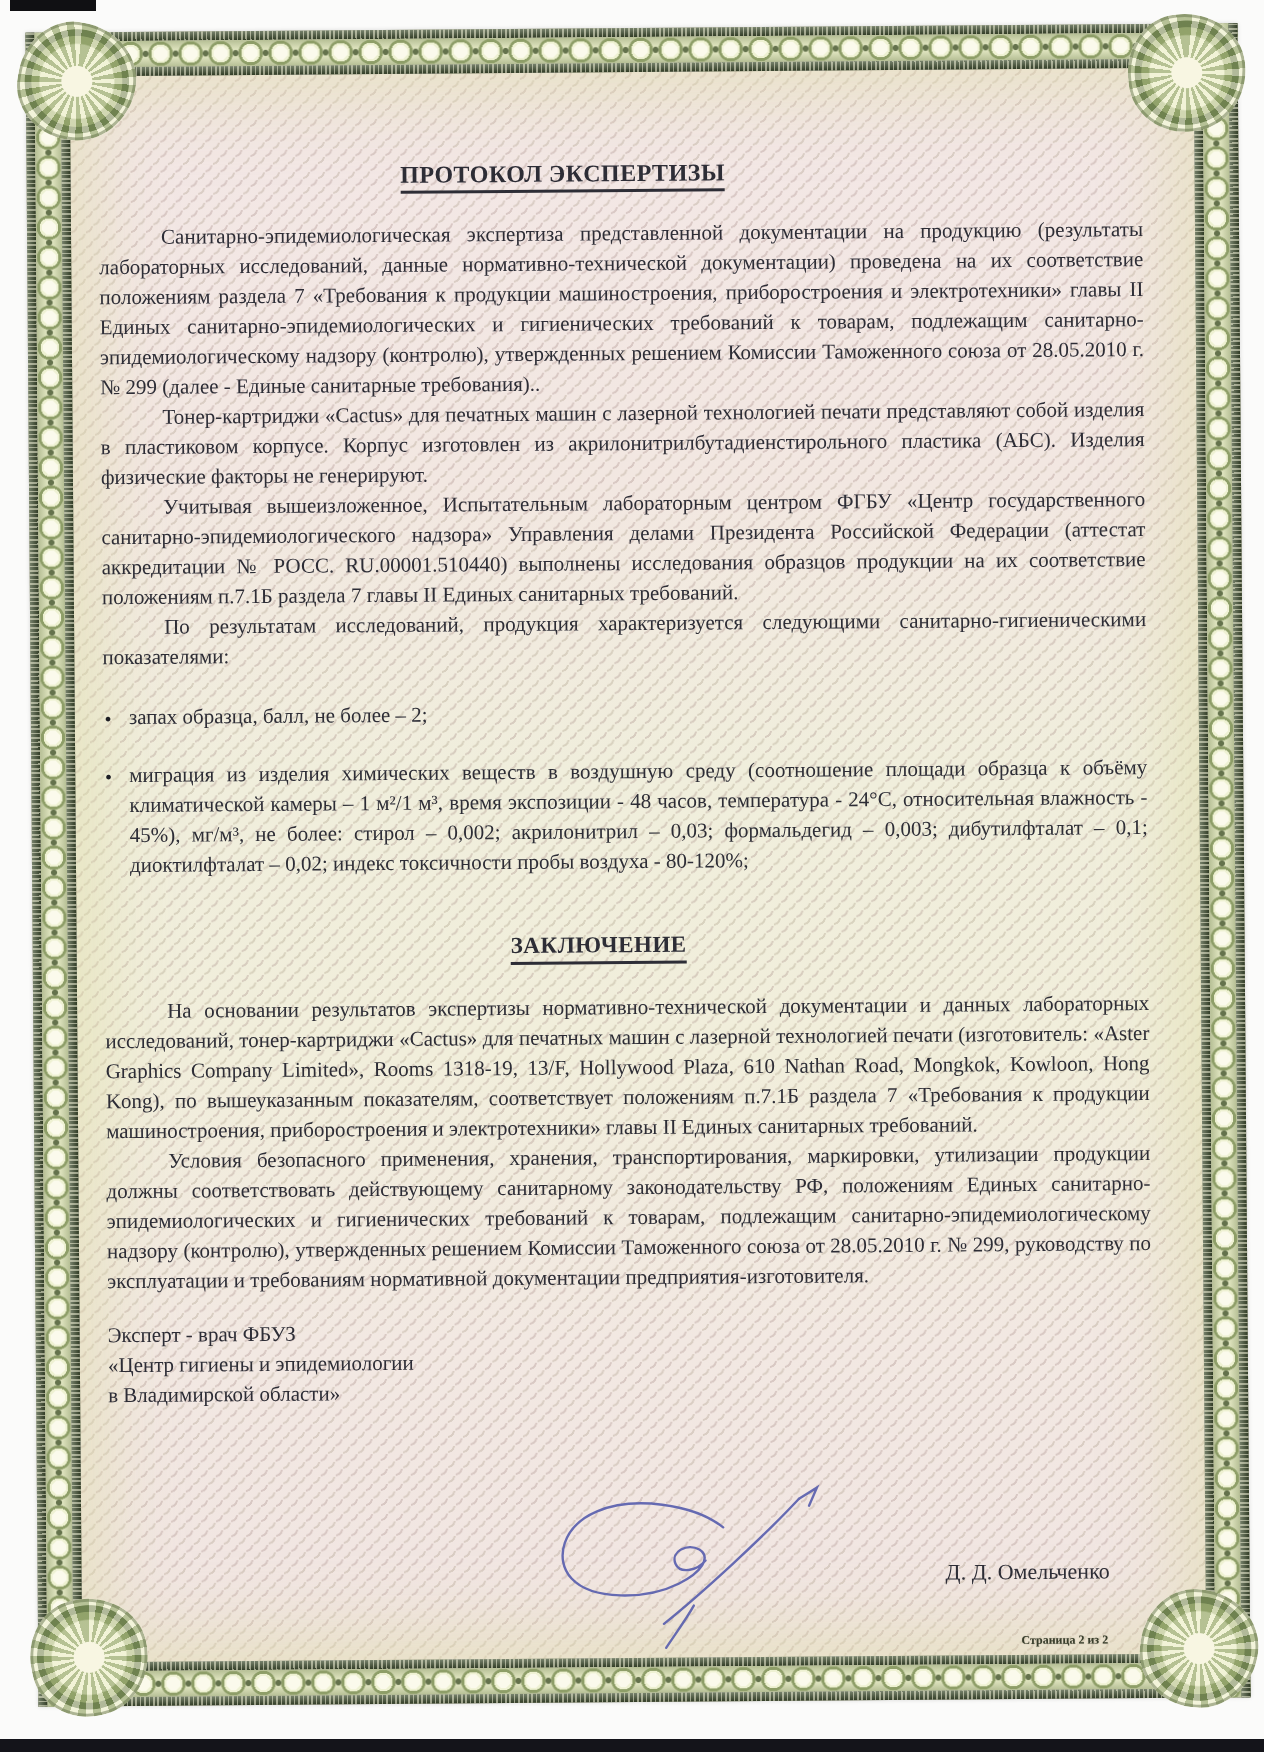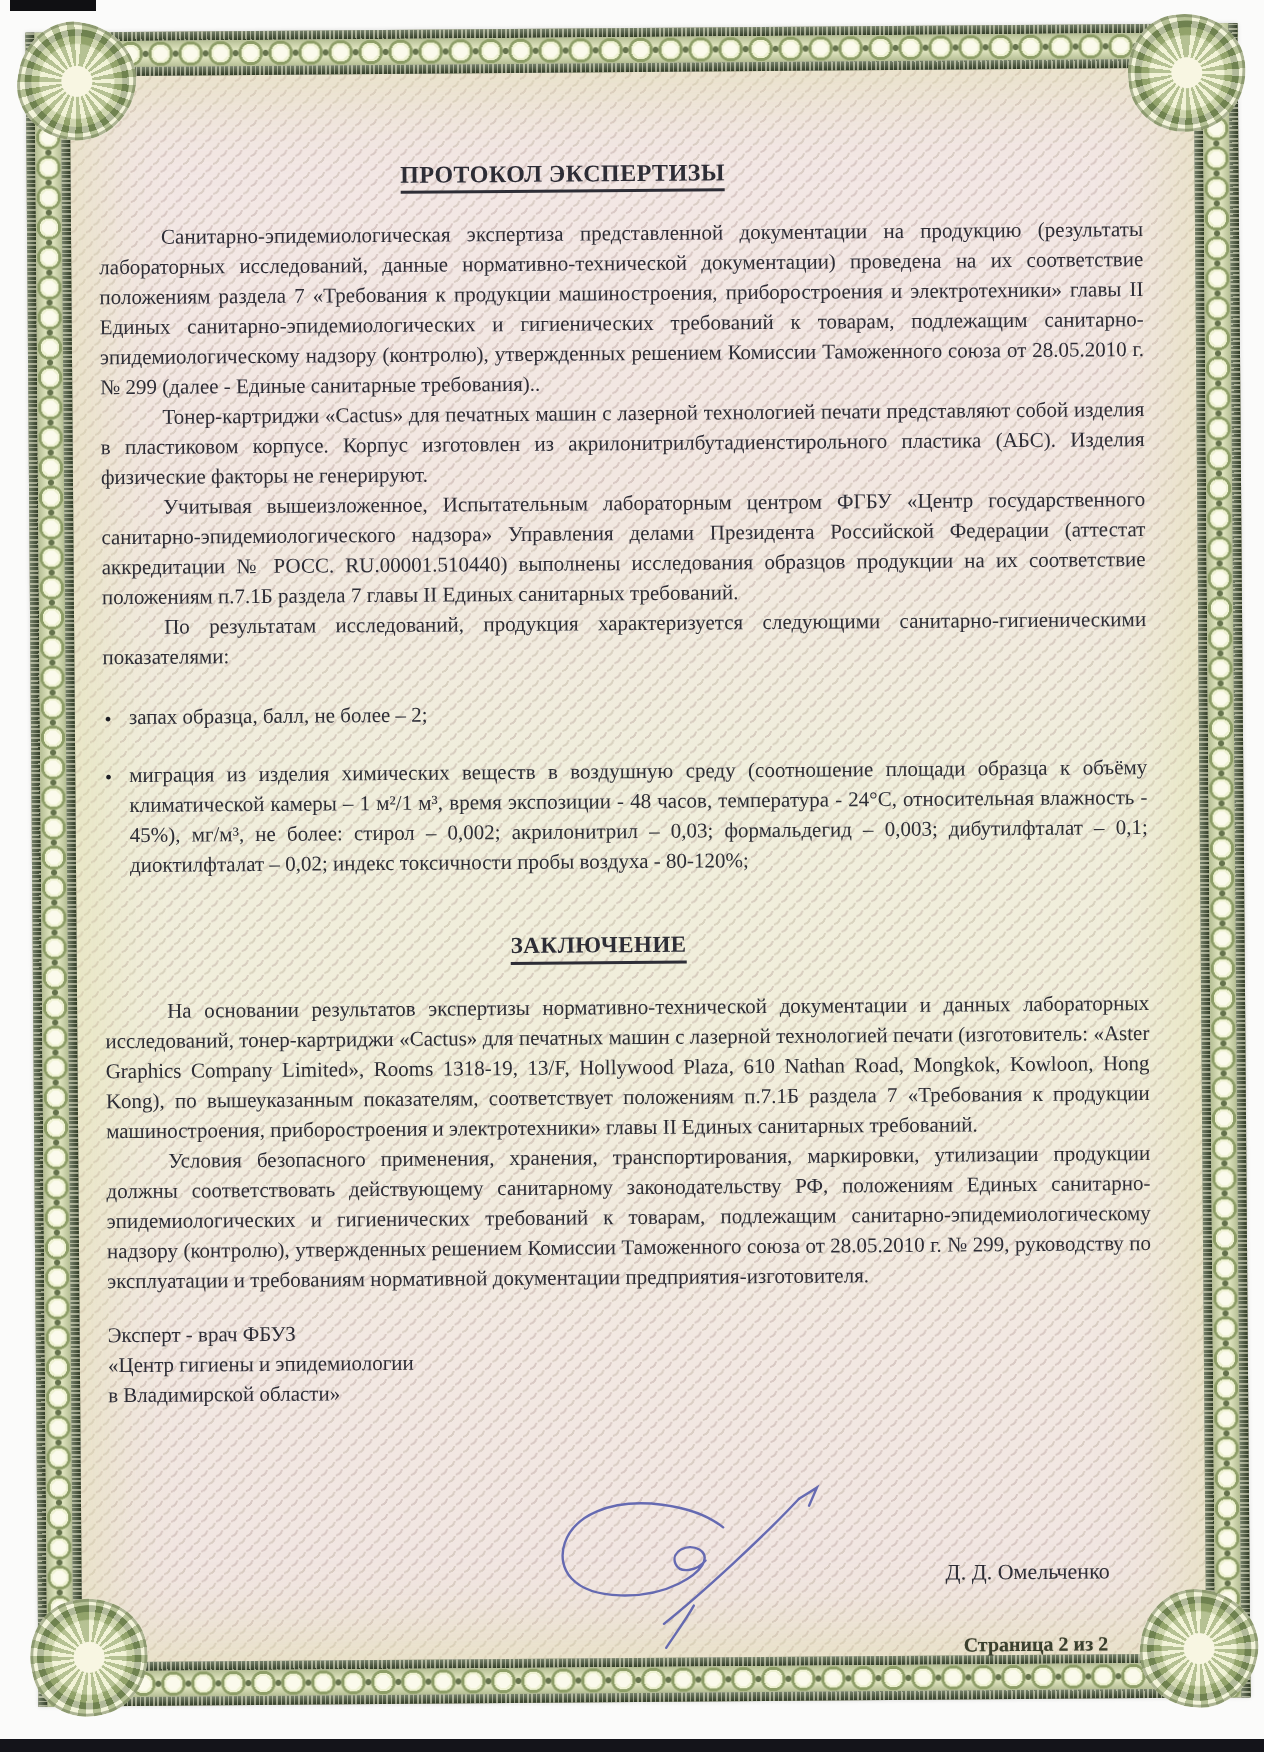--- a/index.html
+++ b/index.html
@@ -117,21 +117,21 @@
   .sig-row{margin-top:24px;}
   .sig-line{line-height:30px;}
 
   .signature-svg{position:absolute;left:478px;top:1438px;z-index:6;}
   .sig-name{
     position:absolute;left:908px;top:1534px;z-index:6;
     font-size:22px;color:#2d2d36;white-space:nowrap;
   }
   .page-footer{
     position:absolute;right:142px;top:1608px;z-index:6;
-    font-size:20px;font-weight:bold;color:#3a3f2d;white-space:nowrap;
+    font-size:12px;font-weight:bold;color:#3a3f2d;white-space:nowrap;
     text-shadow:0 0 1px rgba(60,64,45,.4);
   }
 </style>
 </head>
 <body>
 
 <div class="scan-bar-top"></div>
 <div class="scan-bar-bottom"></div>
 
 <div class="page">

